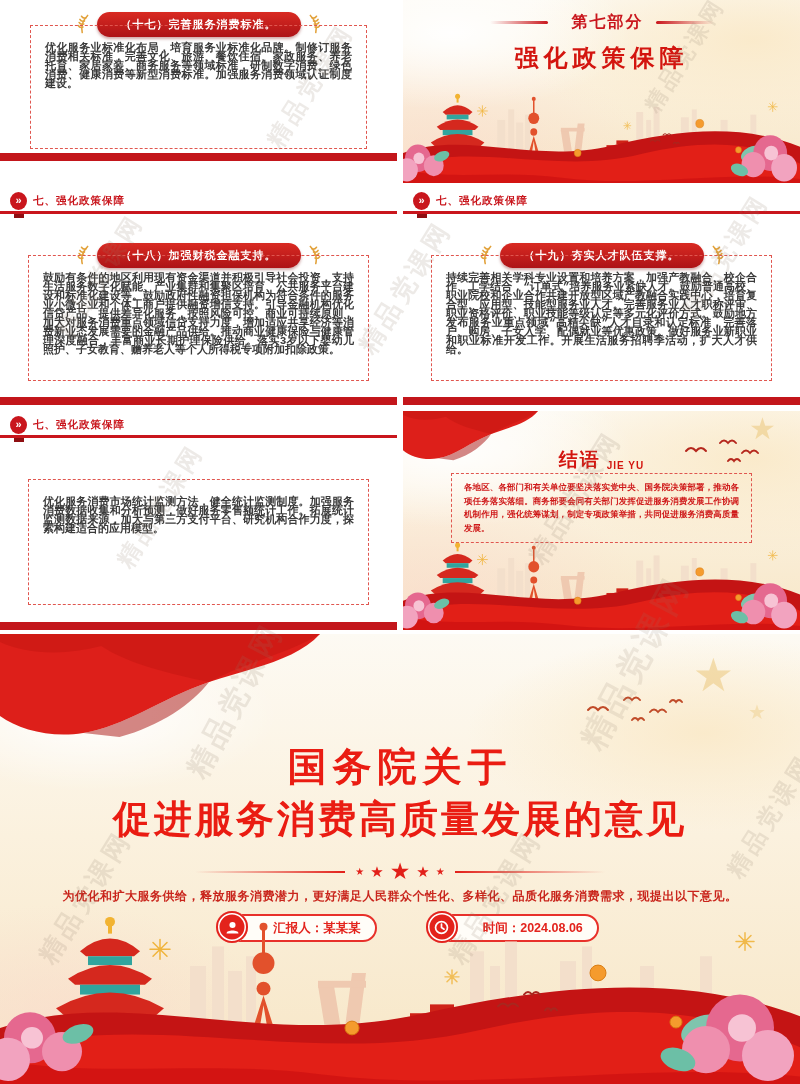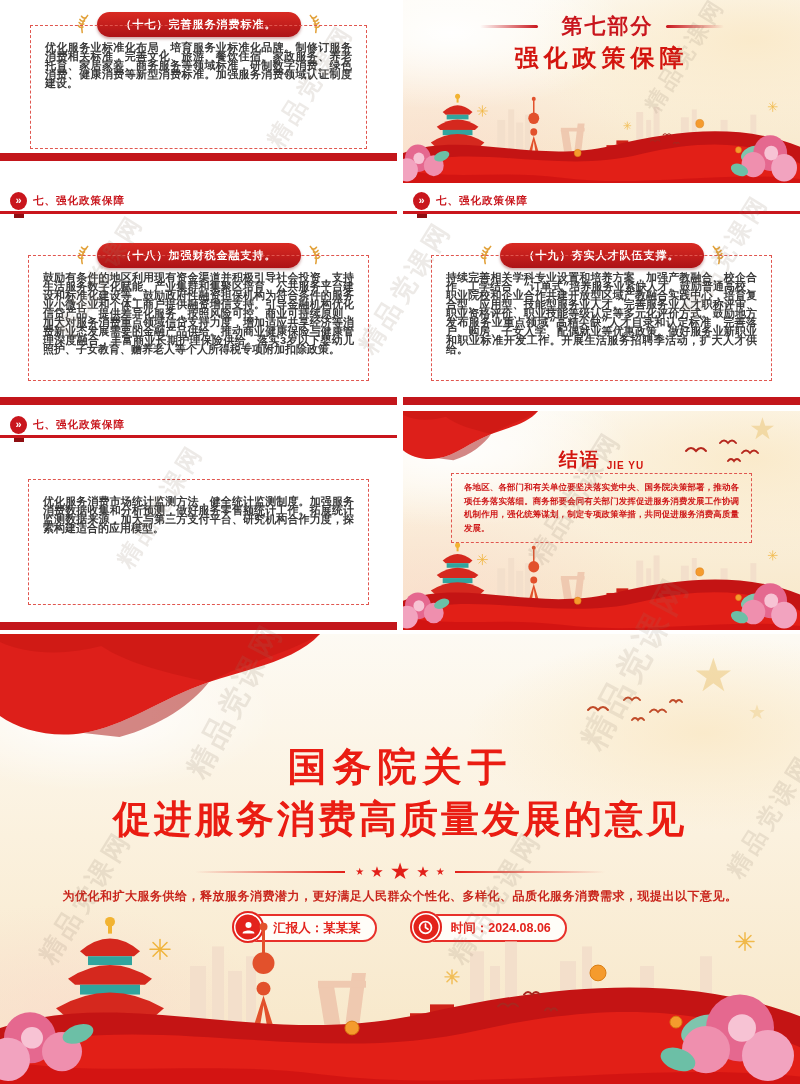--- a/index.html
+++ b/index.html
@@ -27,21 +27,21 @@
   .pill{background:linear-gradient(180deg,#d92a22,#ad1317);color:#fff;font-weight:700;
         font-size:11px;letter-spacing:1px;padding:5px 24px;border-radius:14px;
         box-shadow:0 2px 3px rgba(120,10,10,.35);white-space:nowrap;}
   .wheat{width:14px;height:26px;flex:0 0 auto;}
   .wheat.r{transform:scaleX(-1);}
   .dotted-box{position:absolute;border:1px dashed #e0564f;}
   .body-text{position:absolute;left:14px;right:14px;font-size:11px;font-weight:700;color:#3a3a3a;
              line-height:9px;text-align:justify;font-family:Liberation Mono, monospace;}
   
   .kicker-row{position:absolute;left:0;right:0;top:12px;display:flex;justify-content:center;align-items:center;gap:12px;}
-  .kicker{color:#c9161d;font-weight:700;font-size:21px;letter-spacing:2px;margin-left:12px;}
+  .kicker{color:#c9161d;font-weight:700;font-size:16px;letter-spacing:2px;margin-left:12px;}
   .kline{width:58px;height:3px;border-radius:2px;}
   .kline.l{background:linear-gradient(90deg,rgba(201,22,29,0),#c9161d);}
   .kline.r{background:linear-gradient(270deg,rgba(201,22,29,0),#c9161d);}
   .section-title{position:absolute;left:0;right:0;top:42px;text-align:center;color:#d3150f;
                  font-weight:700;font-size:24px;letter-spacing:5px;}
   .decor{position:absolute;left:0;bottom:0;display:block;}
   
   .flag{position:absolute;top:0;left:0;display:block;}
   .faint-star{position:absolute;color:#ecc87d;opacity:.55;}
   .jy-title-row{position:absolute;left:0;right:0;top:36px;display:flex;justify-content:center;align-items:flex-end;gap:6px;}
@@ -57,21 +57,21 @@
   .star-divider{position:absolute;left:0;right:0;top:224px;display:flex;justify-content:center;align-items:center;gap:10px;}
   .sline{width:150px;height:2px;}
   .sline.l{background:linear-gradient(90deg,rgba(226,32,23,0),#e2201a);}
   .sline.r{background:linear-gradient(270deg,rgba(226,32,23,0),#e2201a);}
   .stars{display:flex;align-items:center;gap:6px;color:#e2201a;}
   .st1{font-size:10px;} .st2{font-size:15px;} .st3{font-size:23px;}
   .main-subtitle{position:absolute;left:50px;right:50px;top:254px;text-align:center;color:#c9251c;
                  font-weight:700;font-size:12px;letter-spacing:.5px;}
   .badges{position:absolute;left:0;right:0;top:280px;display:flex;justify-content:center;gap:34px;}
   .badge{position:relative;height:24px;border:2px solid #e8302a;border-radius:15px;background:#fffdf8;
-         padding:0 14px 0 38px;display:flex;align-items:center;color:#e3231c;font-weight:700;font-size:12.5px;}
+         padding:0 14px 0 54px;display:flex;align-items:center;color:#e3231c;font-weight:700;font-size:12.5px;margin-left:16px;}
   .badge-ic{position:absolute;left:-3px;top:-5px;width:32px;height:32px;border-radius:50%;
             background:#e3231c;display:flex;align-items:center;justify-content:center;
             box-shadow:inset 0 0 0 2px #e3231c, inset 0 0 0 3.5px #fff;}
   .badge-ic svg{width:17px;height:17px;}
   
   .wm{position:absolute;color:rgba(140,124,108,.16);font-weight:700;white-space:nowrap;
       pointer-events:none;letter-spacing:4px;z-index:50;}
   .birds{position:absolute;}
 </style>
 </head>

